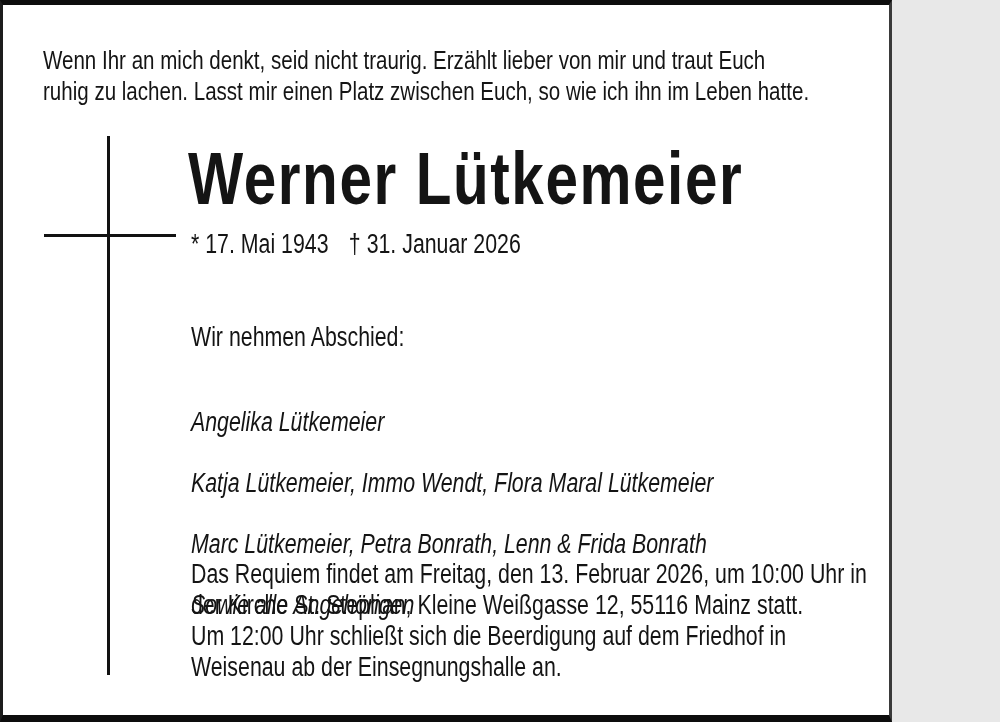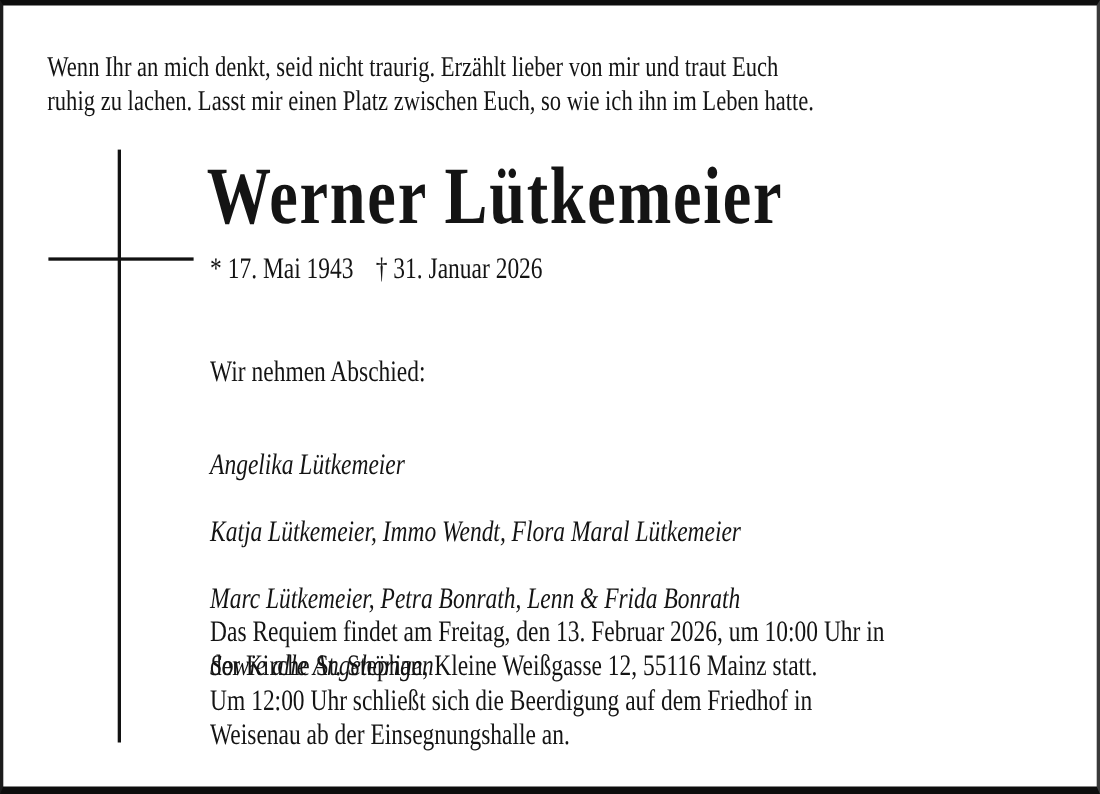--- a/index.html
+++ b/index.html
@@ -2,30 +2,30 @@
 <html lang="de"><head>
 <meta charset="utf-8">
 <style>
   html, body {
     margin: 0;
     padding: 0;
     background: #e8e8e8;
   }
   .page {
     position: relative;
-    width: 1000px;
+    width: 892px;
     height: 722px;
     box-sizing: border-box;
     background: #ffffff;
     border-top: 5px solid #0d0d0d;
     border-bottom: 7px solid #0d0d0d;
     border-left: 3px solid #1c1c1c;
     border-right: 3px solid #3a3a3a;
     overflow: hidden;
-    font-family: Liberation Serif, serif;
+    font-family: Liberation Sans, sans-serif;
     color: #141414;
   }
   .abs { position: absolute; }
   
   .cond {
     transform: scaleX(0.79);
     transform-origin: 0 0;
     width: 1250px;
     white-space: pre-line;
   }

